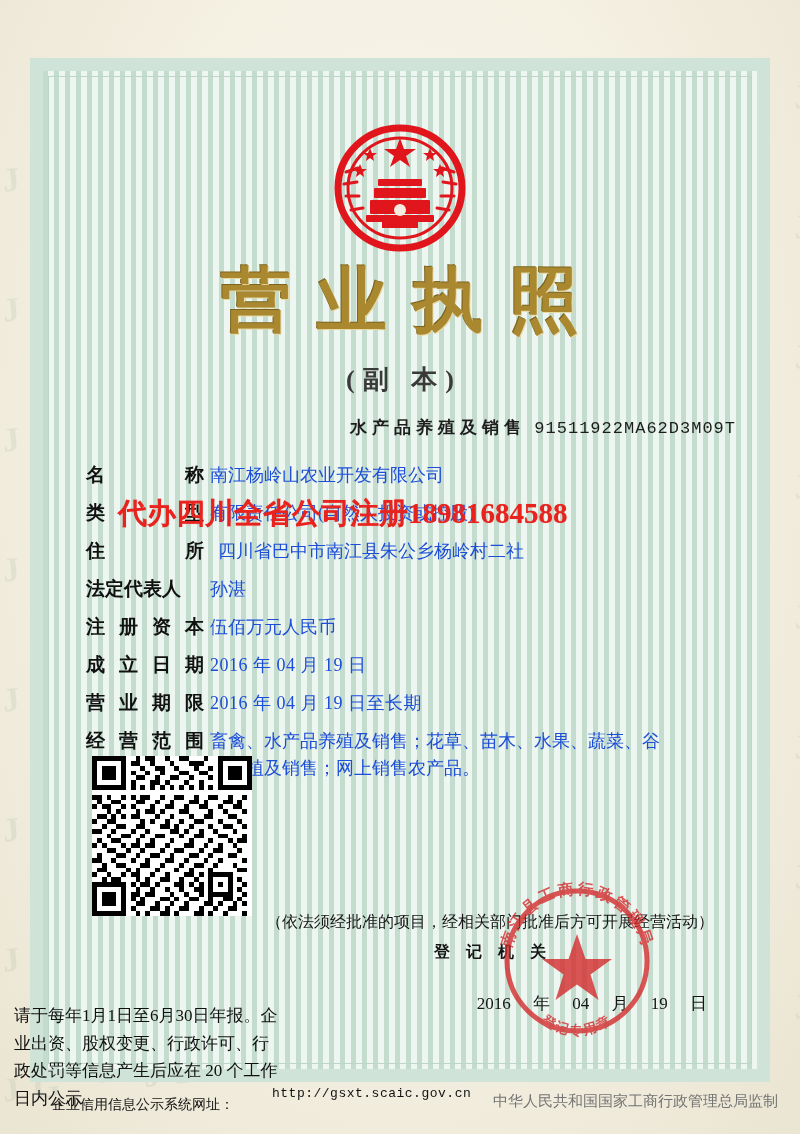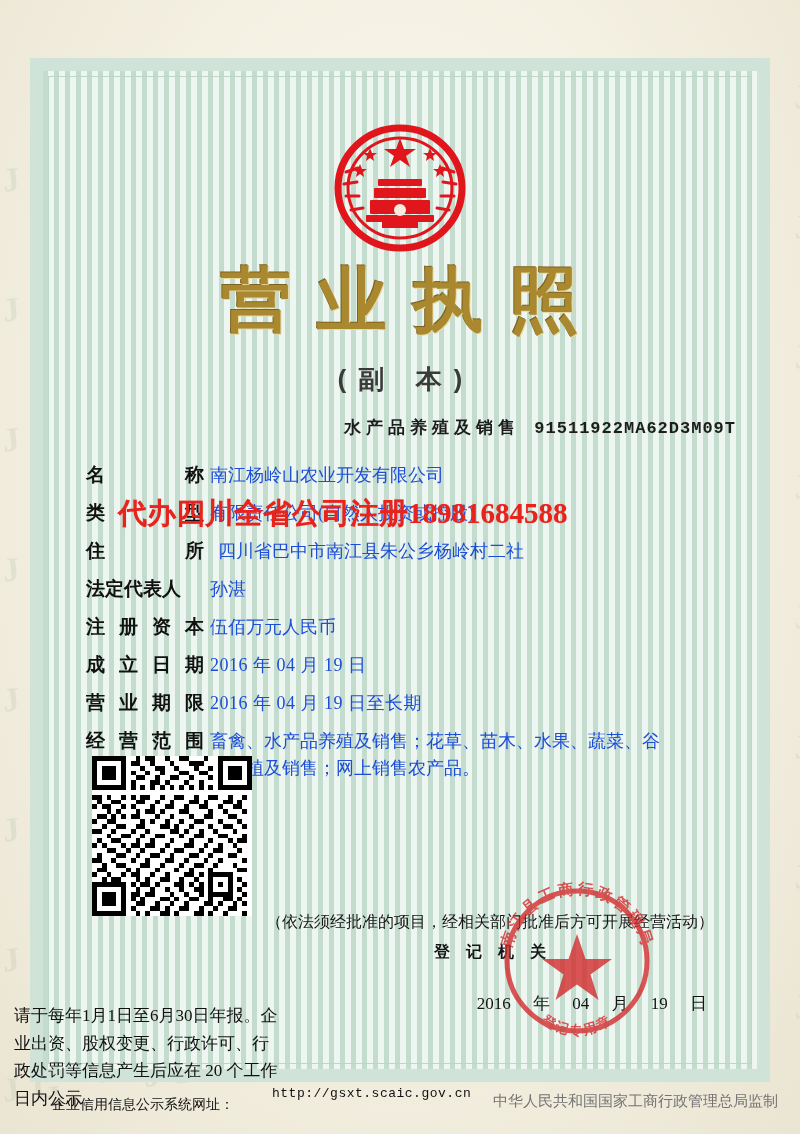--- a/index.html
+++ b/index.html
@@ -74,43 +74,43 @@
     text-indent: 26px;
     color: #a9882f;
     text-shadow: 1px 1px 0 #e8d9a5, -1px -1px 0 #7e6420;
     background: linear-gradient(180deg,#d9bc63 0%, #a5831f 50%, #cfae51 100%);
     -webkit-background-clip: text;
   }
   #subtitle {
     position: absolute;
     top: 278px; left: 0; right: 0;
     text-align: center;
-    font-family: Liberation Mono, monospace;
+    font-family: Liberation Serif, serif;
     font-weight: bold;
     font-size: 26px;
     letter-spacing: 8px;
     text-indent: 8px;
     color: #3a3a3a;
   }
 
   
   #credit-line {
     position: absolute;
     top: 332px; right: 8px;
     font-family: "Liberation Serif", serif;
     font-size: 17px;
     color: #1d1d1d;
     white-space: nowrap;
   }
   #credit-line .lbl { letter-spacing: 5px; font-weight: bold; }
   #credit-line .val {
     font-family: "Liberation Mono", monospace;
     letter-spacing: 1px;
-    margin-left: 10px;
-    font-weight: bold;
+    margin-left: 4px;
+    font-weight: normal;
   }
 
   
   #fields {
     position: absolute;
     top: 378px; left: 30px; right: 6px;
   }
   .field-row {
     display: flex;
     align-items: flex-start;

